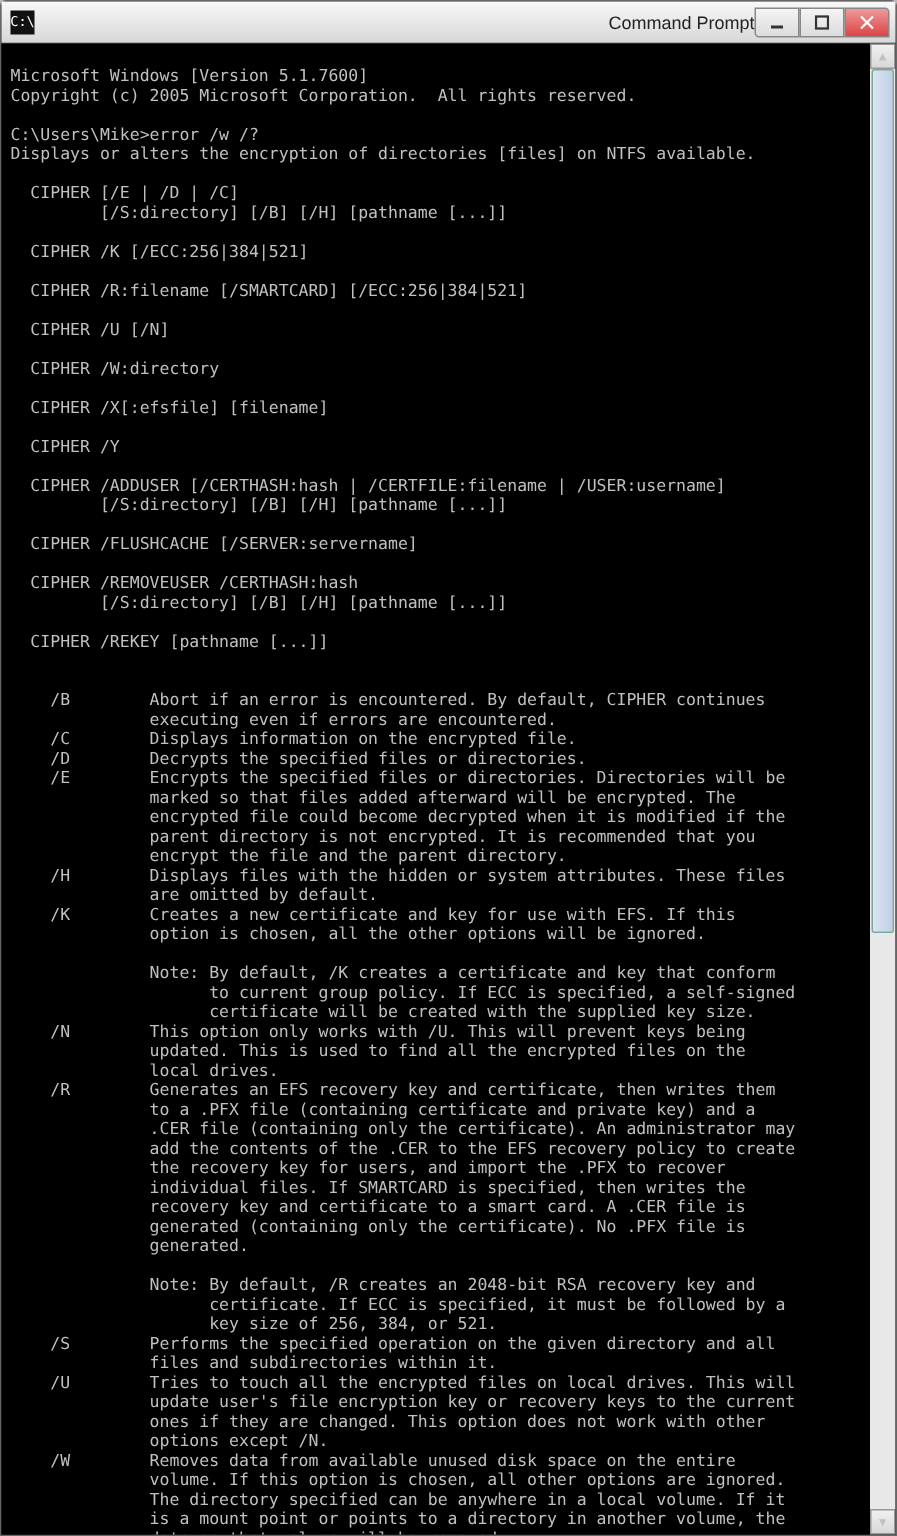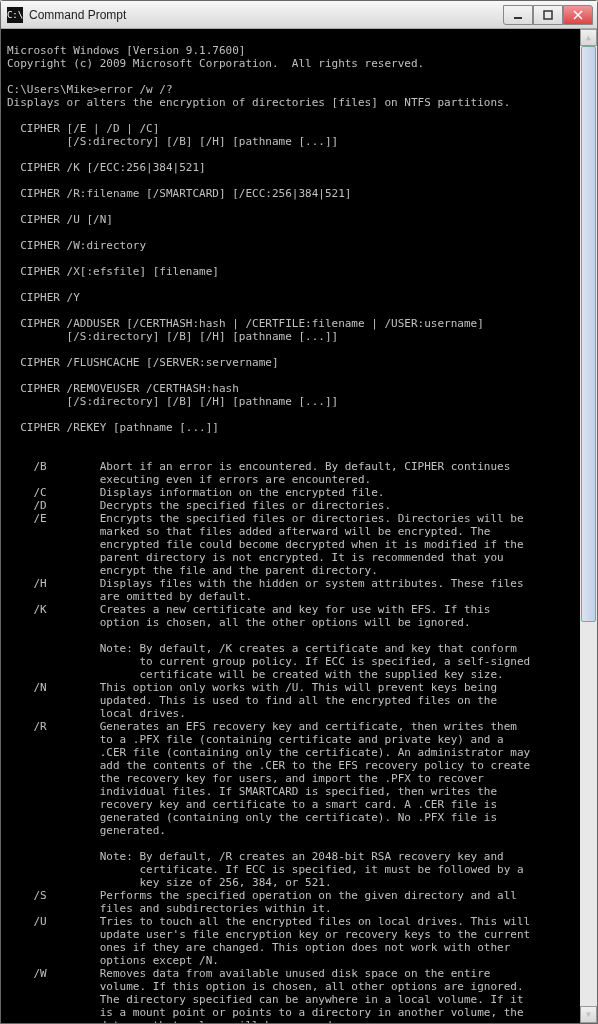--- a/index.html
+++ b/index.html
@@ -37,20 +37,21 @@
   align-items: center;
   justify-content: center;
   font-size: 9px;
   color: #fff;
   font-family: monospace;
 }
 .titlebar-text {
   font-size: 12px;
   color: #222;
   flex: 1;
+  text-align: right;
 }
 .window-controls {
   display: flex;
   gap: 0;
 }
 .win-btn {
   width: 30px;
   height: 20px;
   border: 1px solid #888;
   background: linear-gradient(to bottom, #f4f4f4, #dcdcdc);
@@ -136,25 +137,25 @@
       <div class="win-btn close">
         <svg viewBox="0 0 10 10">
             <line x1="1" y1="1" x2="9" y2="9" stroke="#fff" stroke-width="1.5"></line>
             <line x1="9" y1="1" x2="1" y2="9" stroke="#fff" stroke-width="1.5"></line>
           </svg>
       </div>
     </div>
   </div>
 
   <div class="console">
-<span>Microsoft Windows [Version 9.1.7600]</span>
-<span>Copyright (c) 2009 Microsoft Corporation.  All rights reserved.</span>
+<span>Microsoft Windows [Version 5.1.7600]</span>
+<span>Copyright (c) 2005 Microsoft Corporation.  All rights reserved.</span>
 
 <span>C:\Users\Mike&gt;</span><span>error /w /?</span>
-<span>Displays or alters the encryption of directories [files] on NTFS partitions.</span>
+<span>Displays or alters the encryption of directories [files] on NTFS available.</span>
 
 <span id="syntax-block">  CIPHER [/E | /D | /C]
          [/S:directory] [/B] [/H] [pathname [...]]
 
   CIPHER /K [/ECC:256|384|521]
 
   CIPHER /R:filename [/SMARTCARD] [/ECC:256|384|521]
 
   CIPHER /U [/N]
 

